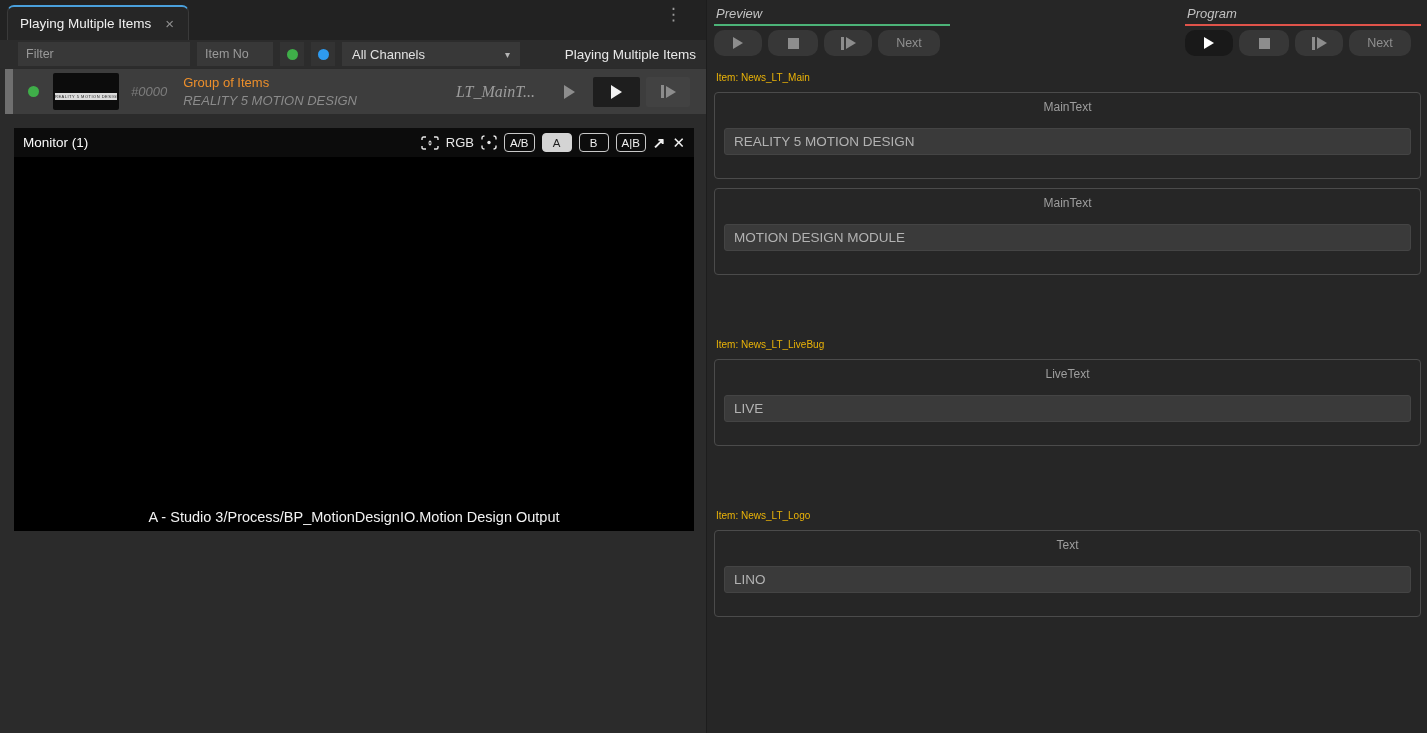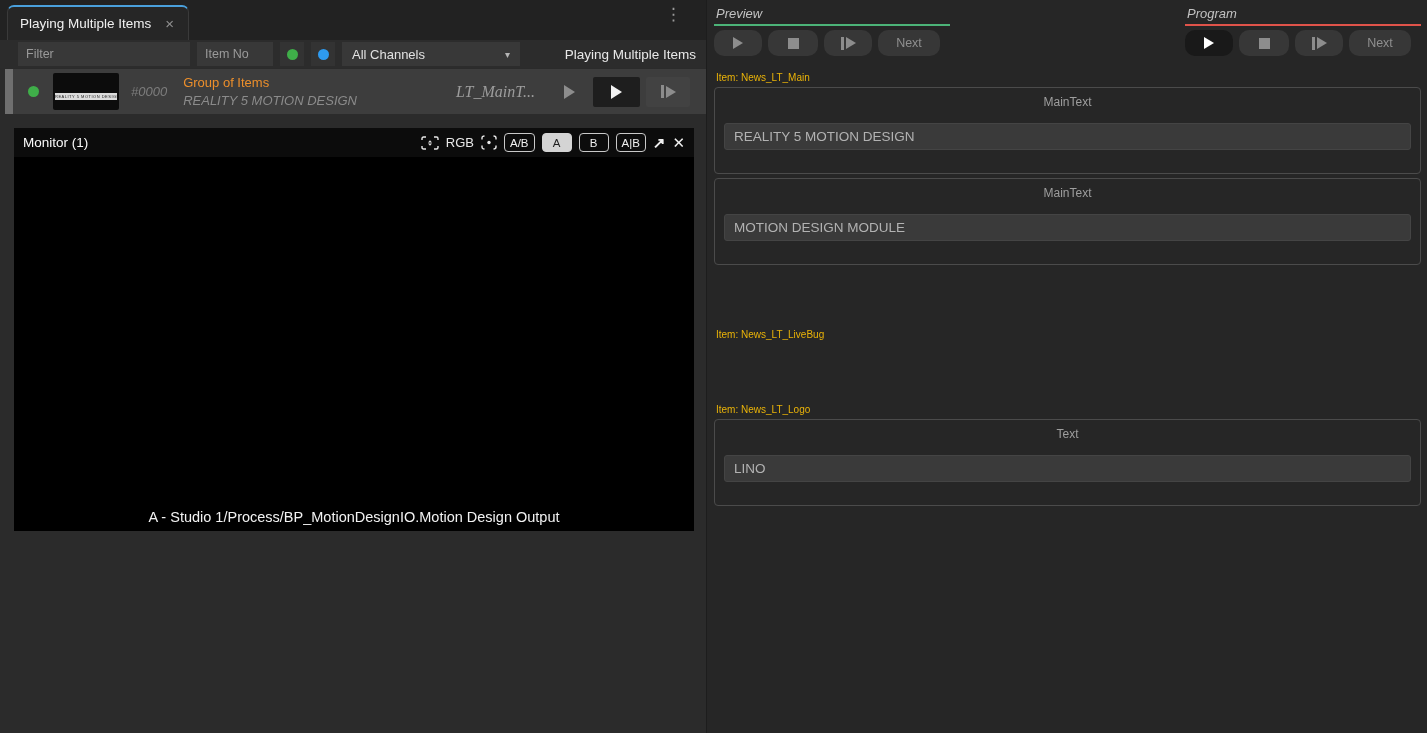--- a/index.html
+++ b/index.html
@@ -74,21 +74,21 @@
   .t-btn{ height:26px; background:#373737; border:none; border-radius:10px; display:flex; align-items:center; justify-content:center; cursor:pointer; font-family:inherit; }
   .t-play{ width:48px; } .t-stop{ width:50px; } .t-step{ width:48px; } .t-next{ width:62px; color:#8f8f8f; font-size:12.5px; }
   .t-btn .tri-play{ width:0; height:0; border-style:solid; border-width:6.5px 0 6.5px 10px; border-color:transparent transparent transparent #8d8d8d; }
   .t-btn .stop-sq{ width:11px; height:11px; background:#8d8d8d; }
   .t-btn.program-play{ background:#191919; }
   .t-btn.program-play .tri-play{ border-color:transparent transparent transparent #ffffff; }
   .group-line{ margin:13px 2px 0; font-size:13.5px; color:#f0f0f0; }
   .group-name{ color:#ed8f2b; cursor:pointer; }
   .item-label{ margin:16px 2px 0; font-size:10px; color:#eab308; }
   .item-label.spaced{ margin-top:64px; }
-  .item-card{ margin-top:4px; height:87px; border:1px solid #4b4b4b; border-radius:4px; padding-top:7px; }
+  .item-card{ margin-top:9px; height:87px; border:1px solid #4b4b4b; border-radius:4px; padding-top:7px; }
   .card-field-label{ text-align:center; font-size:12px; color:#9e9e9e; }
   .card-input{ display:block; width:calc(100% - 18px); margin:14px 9px 0; height:27px; background:#3a3a3a; border:1px solid #444444; border-radius:3px; outline:none; color:#b2b2b2; font-size:13.5px; padding:0 9px; font-family:inherit; }
   svg{ display:block; }
 </style>
 </head>
 <body>
 
 <div class="left-panel">
 
   <div class="tab-strip">
@@ -169,21 +169,21 @@
         </span>
         <button class="mon-btn">A/B</button>
         <button class="mon-btn active">A</button>
         <button class="mon-btn">B</button>
         <button class="mon-btn">A|B</button>
         <span class="mon-icon popout">↗</span>
         <span class="mon-icon mon-close">✕</span>
       </div>
     </div>
     <div class="monitor-video">
-      <div class="monitor-caption">A - Studio 1/Process/BP_MotionDesignIO.Motion Design Output</div>
+      <div class="monitor-caption">A - Studio 3/Process/BP_MotionDesignIO.Motion Design Output</div>
     </div>
   </div>
 
 </div>
 
 <div class="right-panel">
 
   <div class="transport-row">
     <div class="transport-group">
       <div class="transport-label">Preview</div>
@@ -231,20 +231,24 @@
     <div class="card-field-label">MainText</div>
     <input class="card-input" value="REALITY 5 MOTION DESIGN" style="">
   </div>
 
   <div class="item-card">
     <div class="card-field-label">MainText</div>
     <input class="card-input" value="MOTION DESIGN MODULE" style="">
   </div>
 
   <div class="item-label spaced">Item: News_LT_LiveBug</div>
+  <div class="item-card">
+    <div class="card-field-label">LiveText</div>
+    <input class="card-input" value="LIVE" style="">
+  </div>
 
   <div class="item-label spaced">Item: News_LT_Logo</div>
   <div class="item-card">
     <div class="card-field-label">Text</div>
     <input class="card-input" value="LINO" style="">
   </div>
 
 </div>
 
 </body></html>

